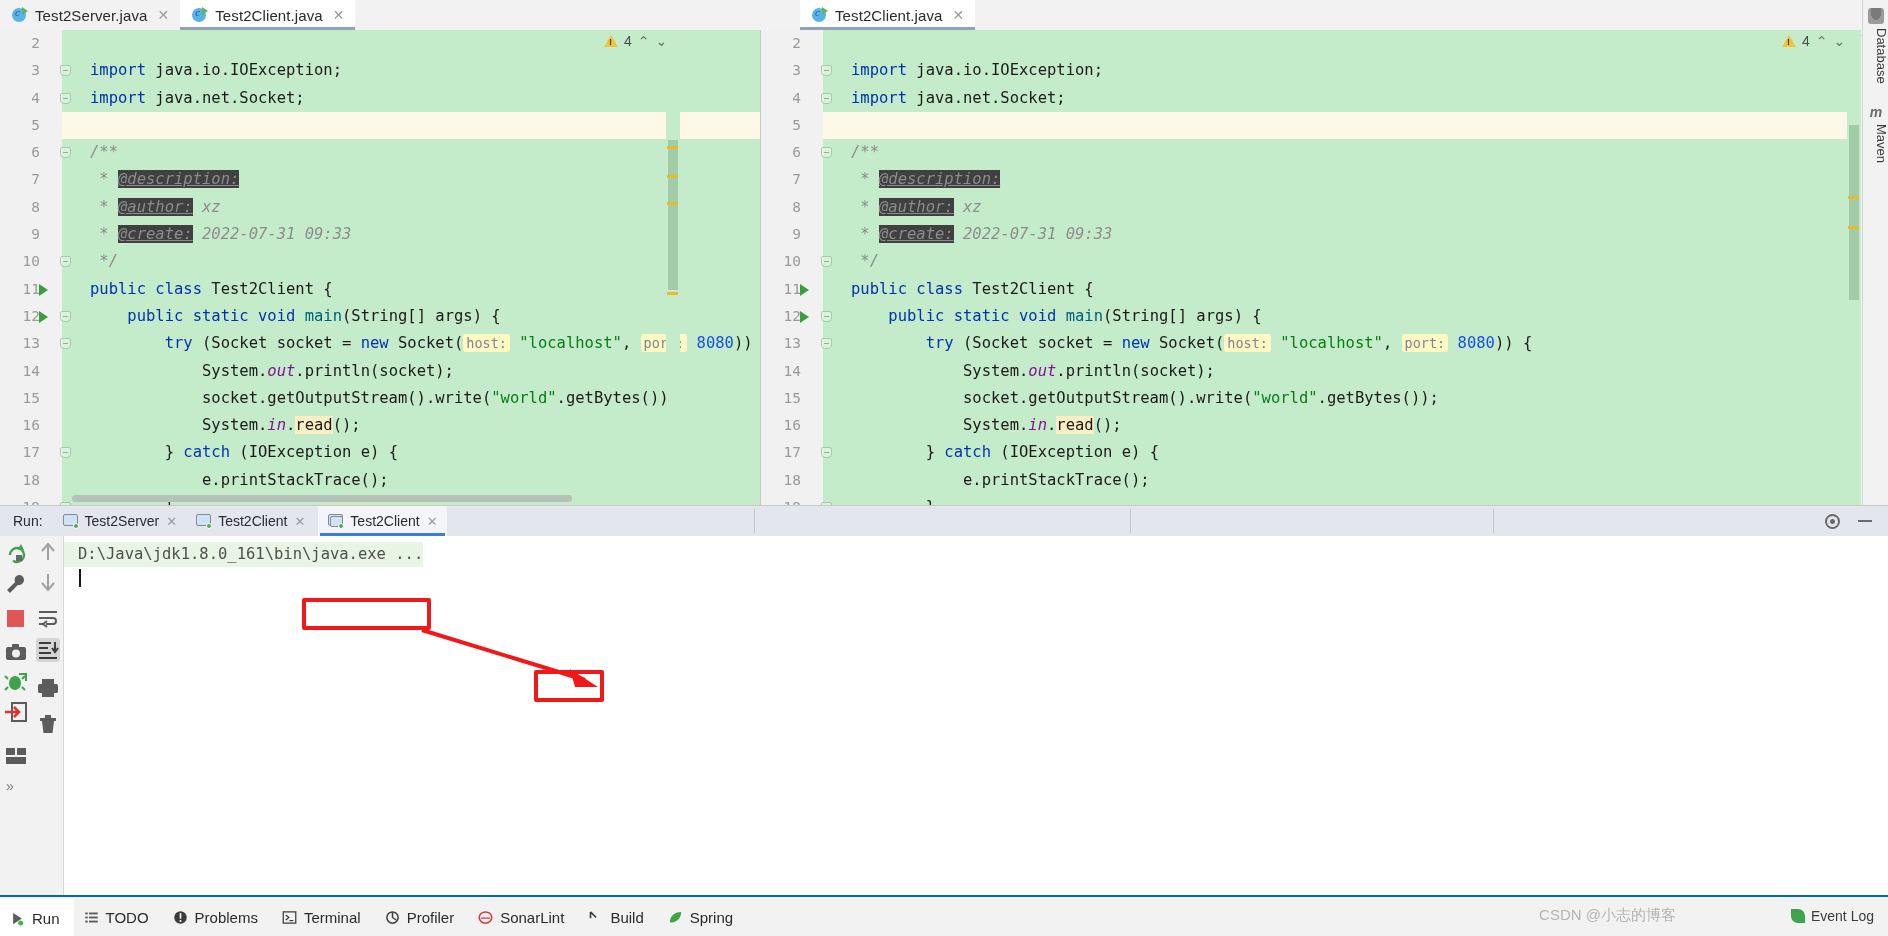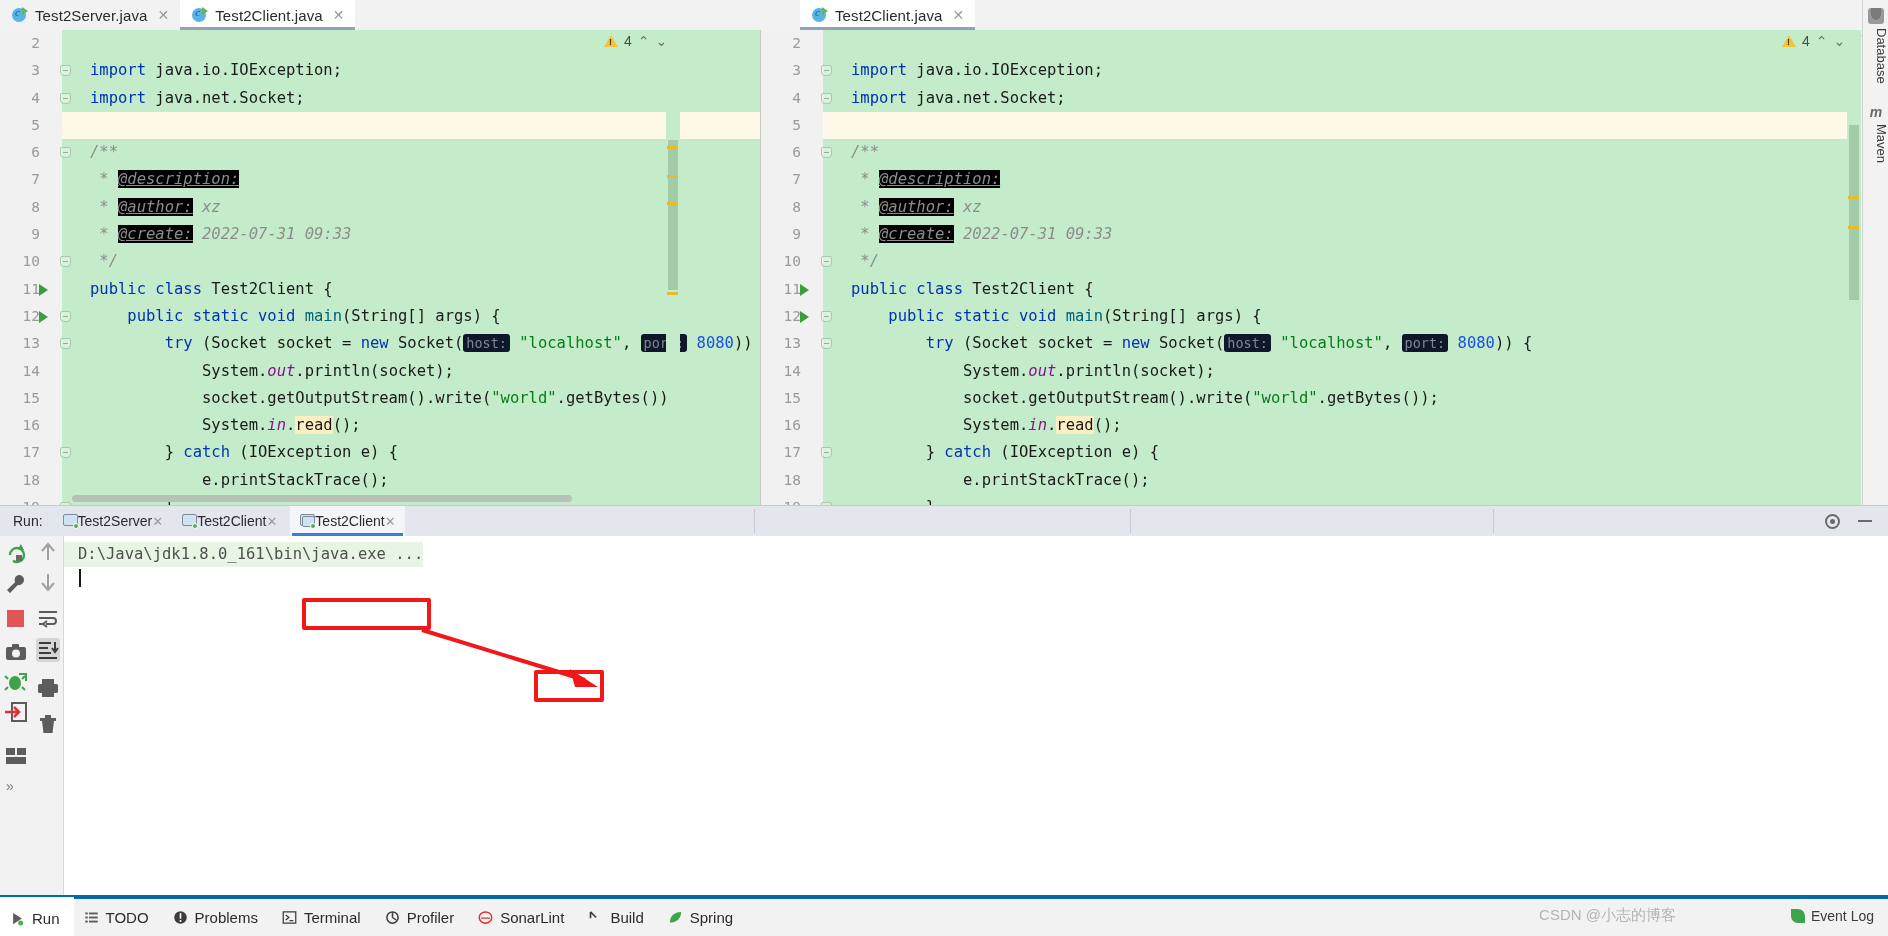--- a/index.html
+++ b/index.html
@@ -114,23 +114,23 @@
   .fold::before {
     content: ""; position: absolute; left: 2px; top: 4px;
     width: 5px; height: 1px; background: #8fb294;
   }
 
   
   .kw   { color: #0033b3; }
   .str  { color: #067d17; }
   .num2 { color: #1750eb; }
   .cmt  { color: #8c8c8c; font-style: italic; }
-  .tag  { color: #8c8c8c; font-style: italic; text-decoration: underline; background:#000000; }
+  .tag  { color: #8c8c8c; font-style: italic; text-decoration: underline; background:#404040; }
   .fld  { color: #871094; font-style: italic; }
-  .hint { color: #818594; font-size: 13.5px; background: #0f172a; border-radius: 3px; padding: 1px 3px; }
+  .hint { color: #818594; font-size: 13.5px; background: #fef9c3; border-radius: 3px; padding: 1px 3px; }
   .hlw  { background: #fbeec2; }
 
   
   .inspect {
     position: absolute; display: flex; align-items: center; gap: 6px;
     font-size: 14px; color: #4a4a4a;
   }
   .warnicon {
     width: 0; height: 0;
     border-left: 7px solid transparent; border-right: 7px solid transparent;
@@ -184,21 +184,21 @@
     position: absolute; left: 0; top: 505px; width: 1888px; height: 390px;
     background: #ffffff; border-top: 1px solid #c9c9c9;
   }
   .runheader {
     position: absolute; left: 0; top: 0; width: 1888px; height: 30px;
     background: #e3e6ed;
     display: flex; align-items: center;
   }
   .runlabel { padding: 0 10px 0 13px; font-size: 14px; color: #2b2b2b; }
   .rtab {
-    display: flex; align-items: center; 
+    display: flex; align-items: center; gap: 7px;
     height: 30px; padding: 0 9px 0 10px; position: relative;
     font-size: 14px; color: #2b2b2b; white-space: nowrap; cursor: default;
   }
   .rtab.active { background: #f4f5f8; }
   .rtab.active::after {
     content:""; position:absolute; left:2px; right:2px; bottom:0;
     height:3px; background:#3b7ddd;
   }
   .rtab .x { color:#9a9a9a; font-size:13px; font-family:"DejaVu Sans",sans-serif; }
   .runicon { width:15px; height:14px; flex:0 0 15px; position:relative; }
@@ -265,22 +265,22 @@
   }
   .annotation {
     position:absolute; color:#f01818; font-size:26px;
     font-family:"DejaVu Sans", sans-serif; white-space:nowrap;
   }
   .arrowsvg { position:absolute; pointer-events:none; }
 
   
   .statusbar {
     position:absolute; left:0; bottom:0; width:1888px; height:41px;
-    background:#f2f2f2; border-top:4px solid #0369a1;
-    display:flex; align-items:center;
+    background:#f2f2f2; border-top:2px solid #0369a1;
+    display:flex; 
   }
   .sbtn {
     display:flex; align-items:center; gap:7px;
     padding:0 14px 0 10px; height:41px;
     font-size:15px; color:#2b2b2b; white-space:nowrap; cursor:default;
   }
   .sbtn.active { background:#ffffff; border-top:2px solid #f2f2f2; }
   .watermark {
     position:absolute; right:212px; bottom:11px;
     font-size:15px; color:#b4b4b4; white-space:nowrap;

